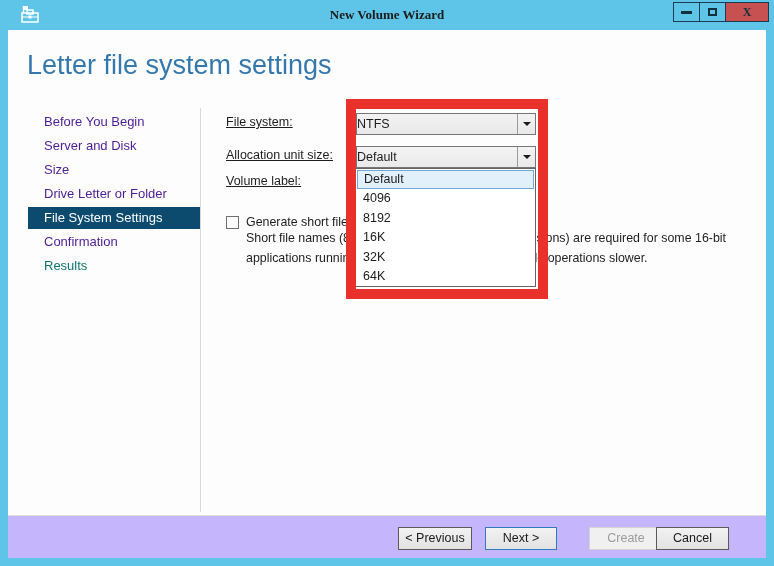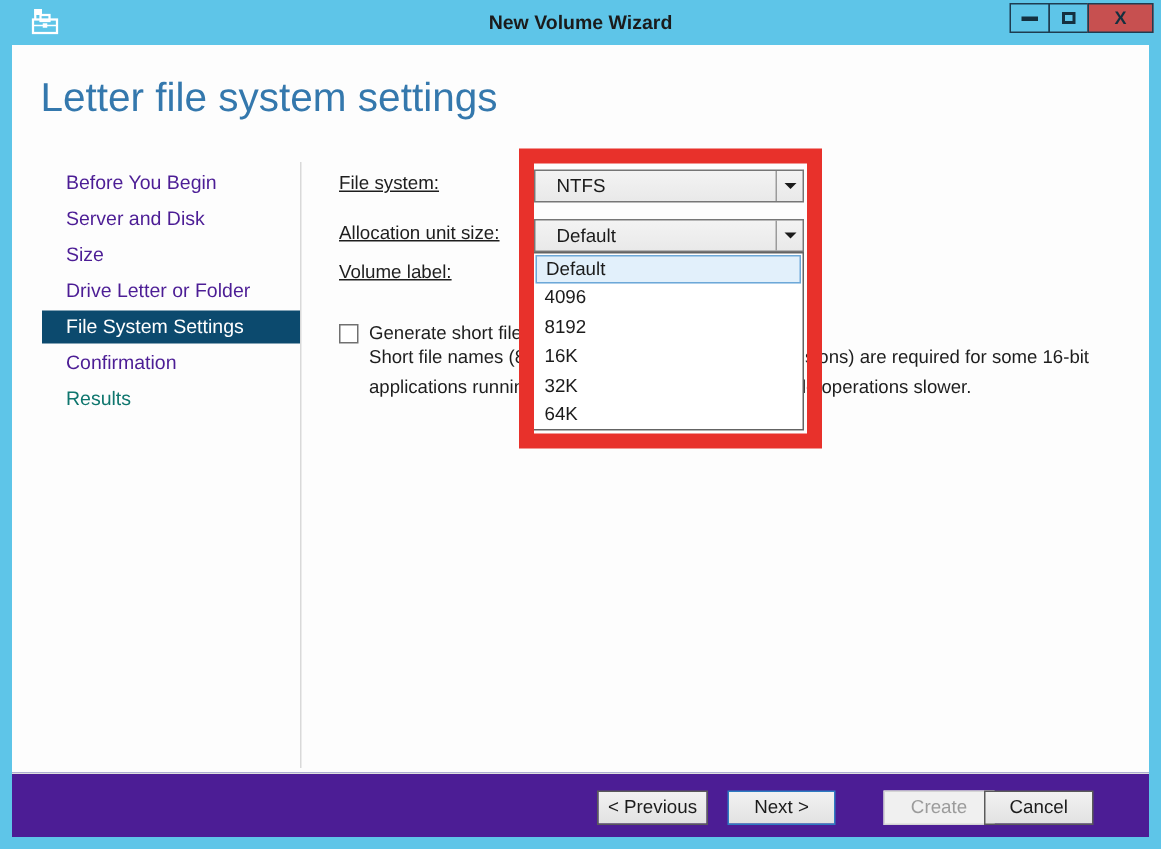--- a/index.html
+++ b/index.html
@@ -1,20 +1,20 @@
 <!DOCTYPE html>
 <html><head>
 <meta charset="utf-8">
 <style>
   * { margin:0; padding:0; box-sizing:border-box; }
   body { font-family:"Liberation Sans", sans-serif; background:#888; }
   .window { position:relative; width:774px; height:566px; background:#5ec5e8; overflow:hidden; }
 
   
-  .titlebar { position:absolute; top:0; left:0; width:774px; height:30px; }
+  .titlebar { position:absolute; top:0; left:0; width:774px; height:30px;font-family:Liberation Serif, serif; }
   .app-icon { position:absolute; left:19px; top:4px; width:22px; height:22px; }
   .win-title { position:absolute; left:0; right:0; top:0; height:30px; line-height:30px;
                text-align:center; font-size:13px; font-weight:bold; color:#1b1b1b; }
   .win-controls { position:absolute; top:2px; right:5px; display:flex; }
   .win-btn { width:27px; height:20px; border:1px solid #1e3c50; margin-left:-1px;
              display:flex; align-items:center; justify-content:center; background:transparent; }
   .win-btn.close { width:44px; background:#c75050; }
   .glyph-min { width:11px; height:3px; background:#14303f; }
   .glyph-max { width:9px; height:8px; border:2px solid #14303f; background:transparent; }
   .glyph-close { font-size:12px; font-weight:bold; color:#14303f; line-height:1; }
@@ -29,21 +29,21 @@
   .nav-item { position:absolute; left:20px; width:172px; height:22px; line-height:22px;
               padding-left:16px; font-size:13px; color:#4c1d95; }
   .nav-item.selected { background:#0c4a6e; color:#ffffff; }
   .nav-item.disabled { color:#0f766e; }
 
   .form-label { position:absolute; font-size:12.5px; color:#1e1e1e; line-height:14px;text-decoration:underline; }
 
   
   .combo { position:absolute; left:348px; width:180px; height:22px; border:1px solid #767676;
            background:linear-gradient(#f3f3f3,#e9e9e9); display:flex; z-index:2; }
-  .combo-text { flex:1; font-size:12.5px; color:#1b1b1b; padding-left:14px;
+  .combo-text { flex:1; font-size:12.5px; color:#1b1b1b; padding-left:0;
                 display:flex; align-items:center; }
   .combo-btn { width:18px; border-left:1px solid #9b9b9b; display:flex; align-items:center;
                justify-content:center; }
   .arrow-down { width:0; height:0; border-left:4px solid transparent; border-right:4px solid transparent;
                 border-top:4px solid #1b1b1b; }
 
   
   .dd-list { position:absolute; left:347px; top:138px; width:181px; height:119px;
              background:#ffffff; border:1px solid #646464; z-index:3; }
   .dd-item { height:19.5px; line-height:19.5px; padding-left:7px; font-size:12.5px; color:#1b1b1b; }
@@ -57,21 +57,21 @@
                white-space:nowrap; z-index:1; }
   .desc-line { position:absolute; left:238px; font-size:12.4px; color:#1e1e1e;
                white-space:nowrap; z-index:1; }
 
   
   .annotation { position:absolute; left:338px; top:69px; width:202px; height:200px;
                 border:10px solid #e8312b; z-index:4; }
 
   
   .footer { position:absolute; left:8px; top:515px; width:758px; height:43px;
-            background:#4c1d95; border-top:1px solid #dfdfdf; }
+            background:#c4b5fd; border-top:1px solid #dfdfdf; }
   .btn { position:absolute; top:11px; height:23px; font-size:12.5px; color:#1b1b1b;
          background:linear-gradient(#f2f2f2,#e2e2e2); border:1px solid #5a5a5a;
          text-align:center; line-height:21px; font-family:"Liberation Sans", sans-serif; }
   .btn.default { border:1px solid #2e7cc1; }
   .btn.disabled { background:#f0f0f0; border:1px solid #d4d4d4; color:#9b9b9b; }
 </style>
 </head>
 <body>
 
 <div class="window">

